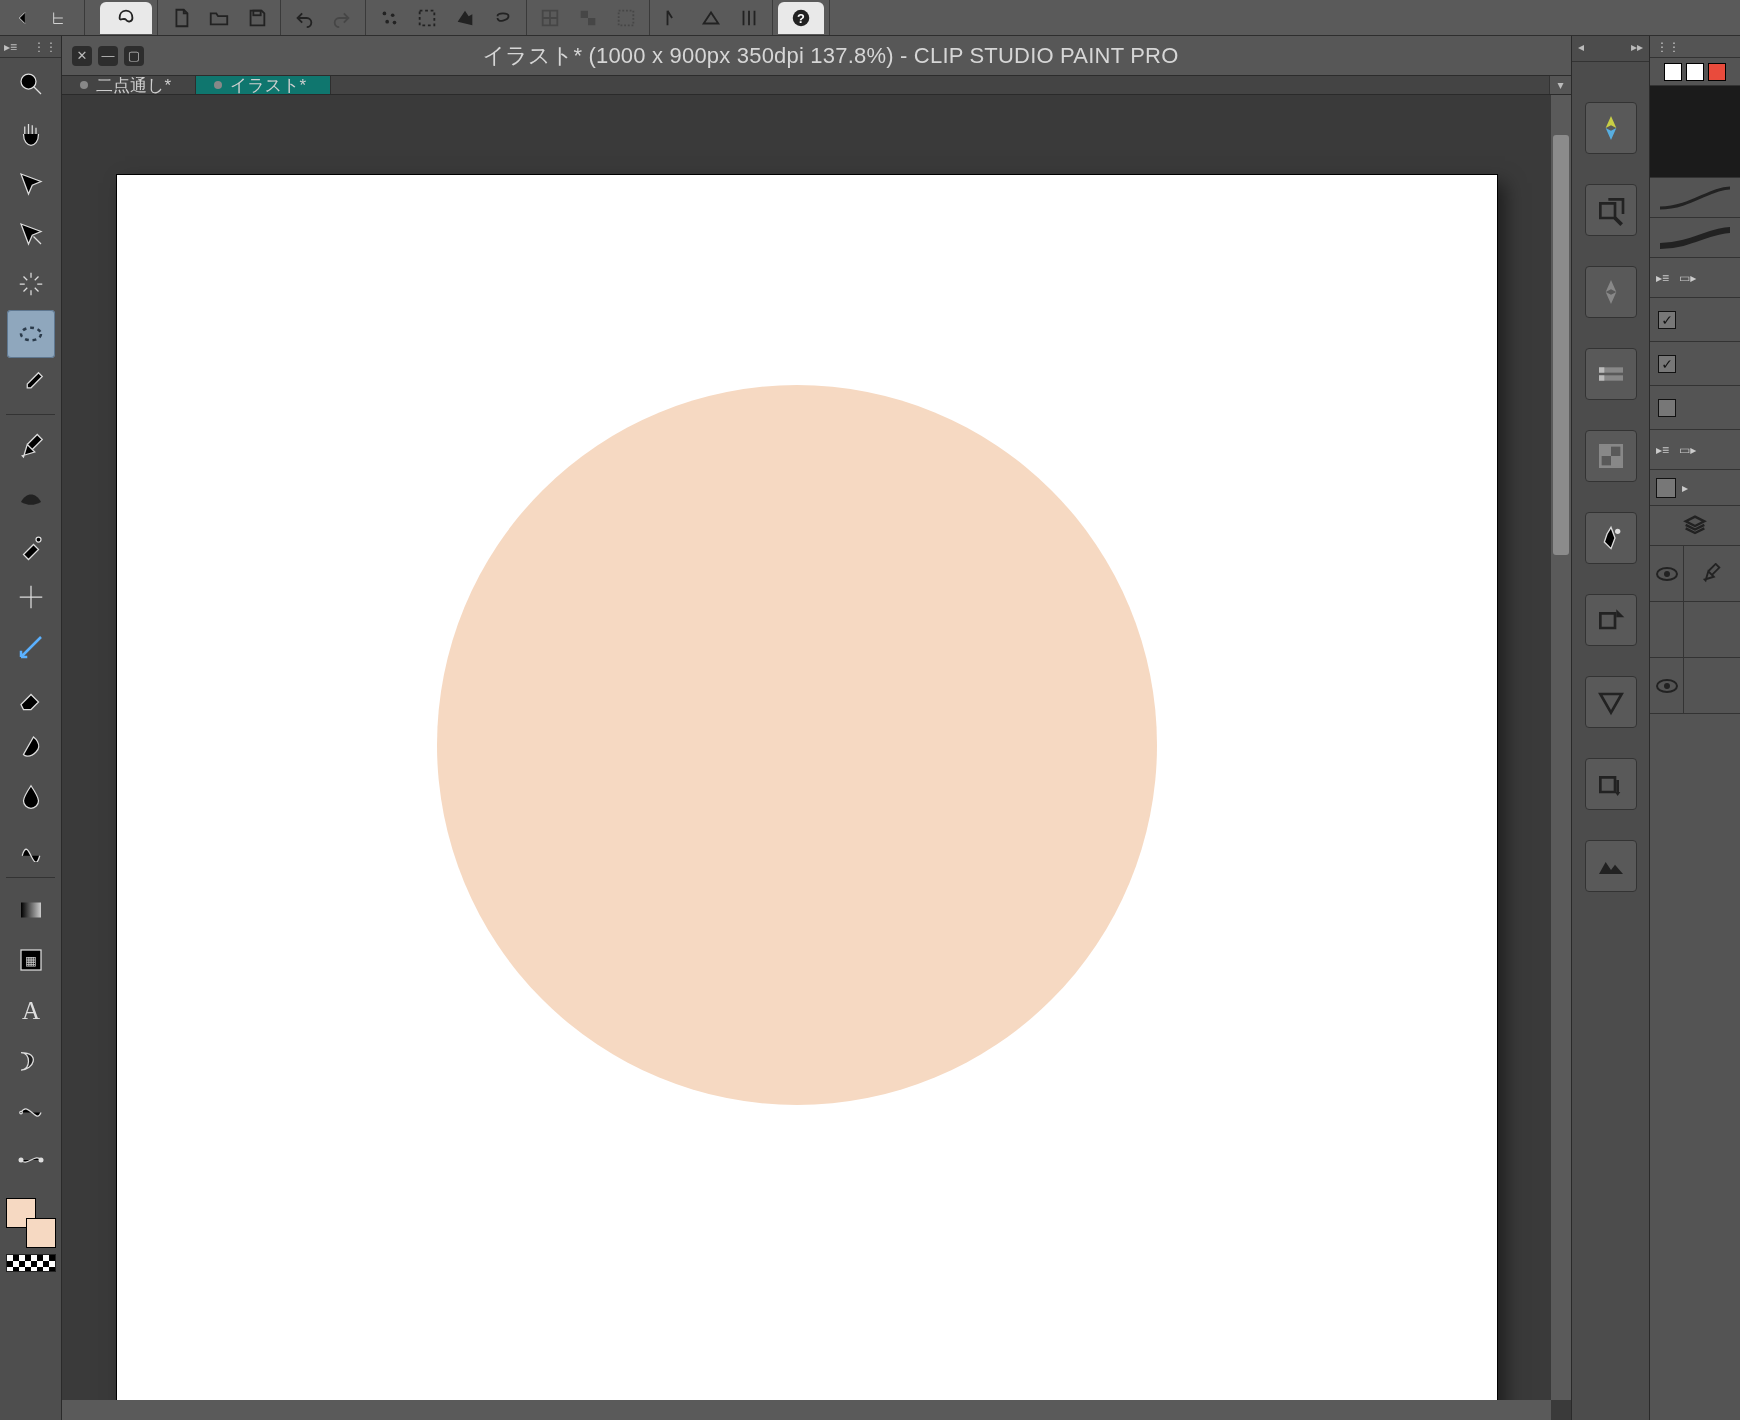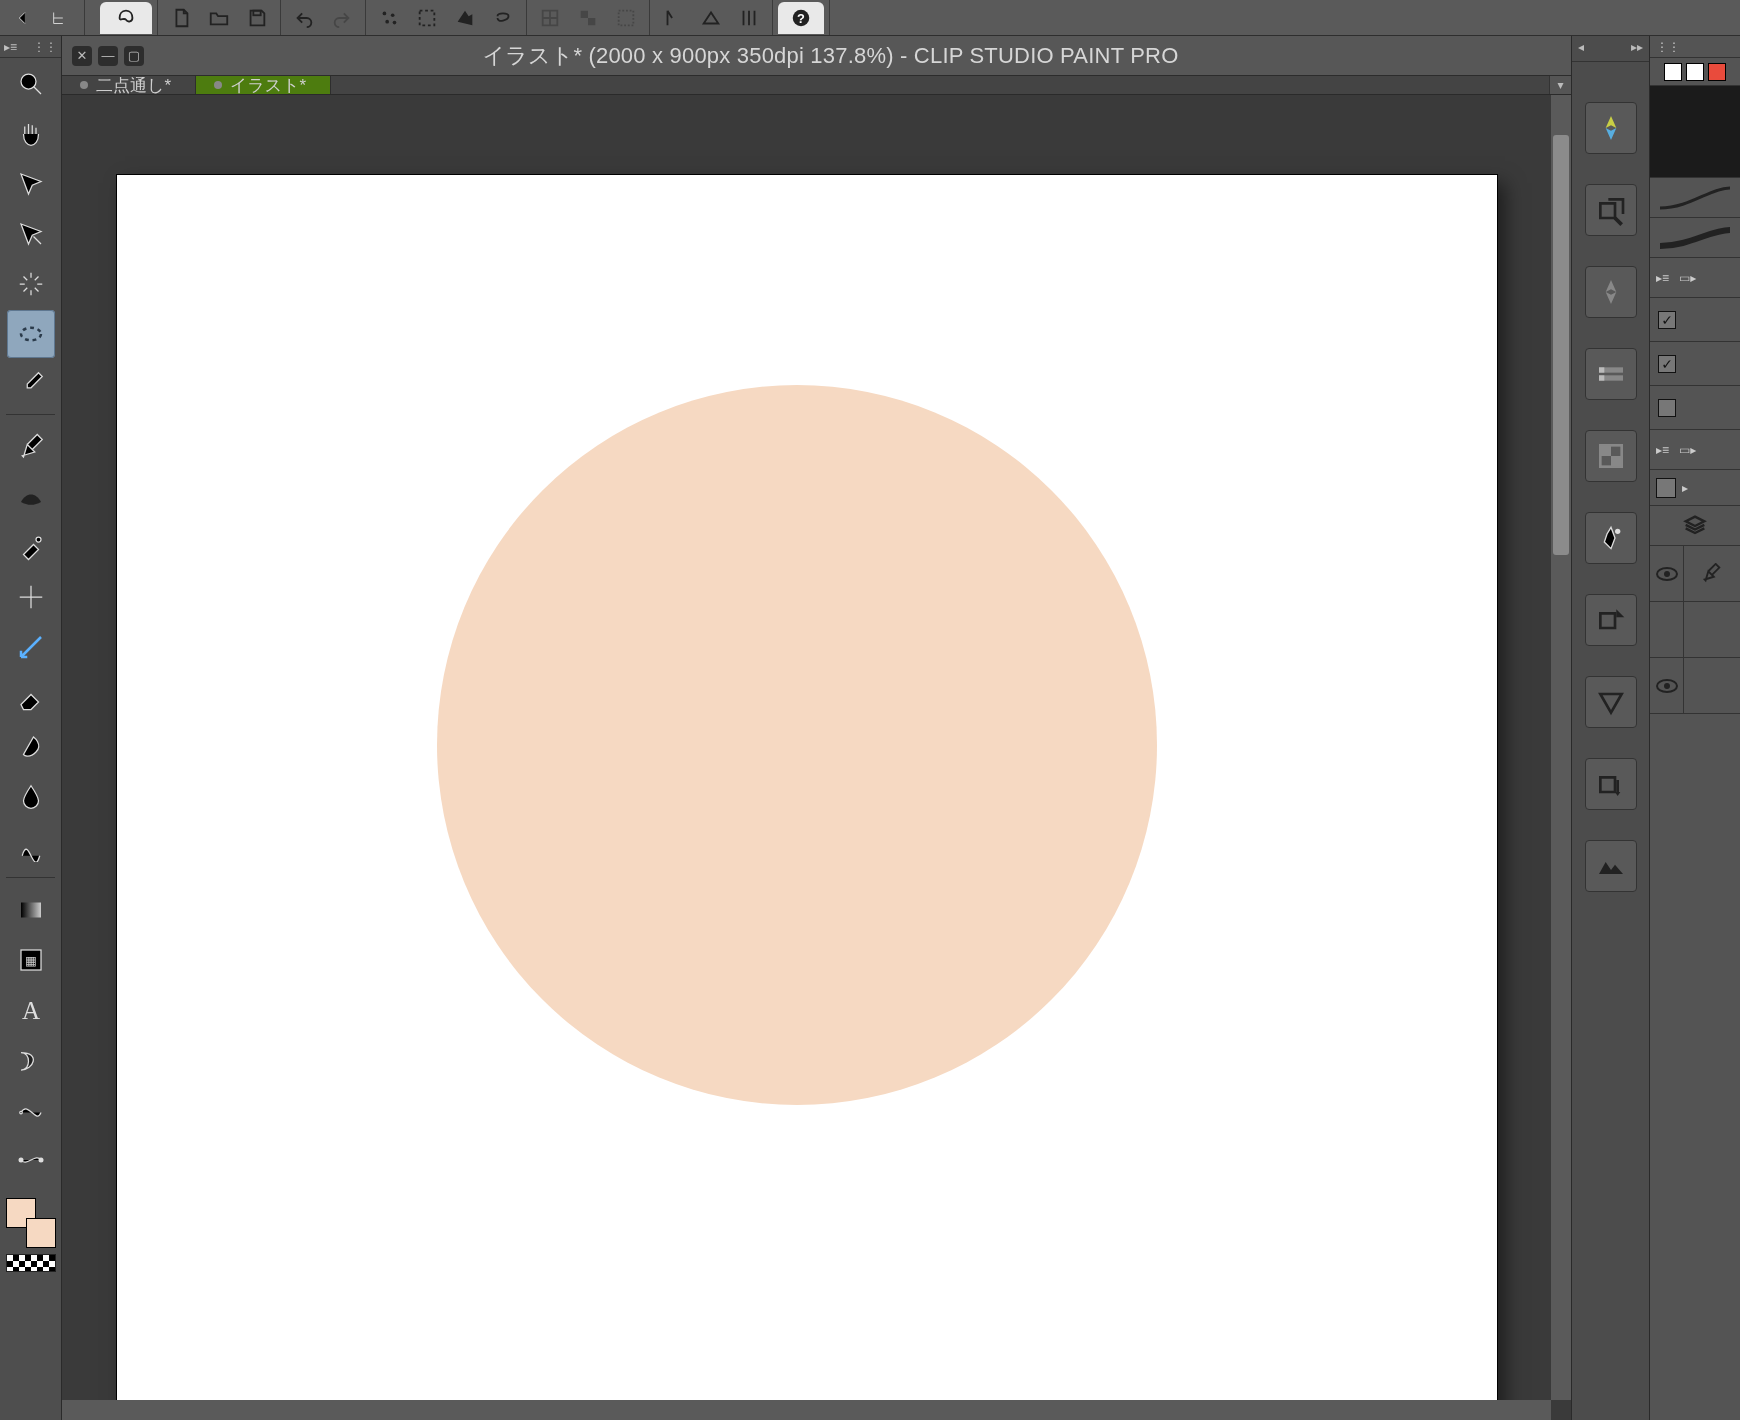--- a/index.html
+++ b/index.html
@@ -142,21 +142,21 @@
   }
   .doc-tabs .tab {
     padding: 0 24px 0 18px;
     display:flex; align-items:center;
     font-size: 17px;
     color: #cfcfcf;
     border-right: 1px solid #2e2e2e;
     position:relative;
   }
   .doc-tabs .tab .dot { width:8px;height:8px;border-radius:50%;background:#888;margin-right:8px;}
-  .doc-tabs .tab.active { background:#4d7c0f; }
+  .doc-tabs .tab.active { background:#0f766e; }
   .doc-tabs .spacer { flex:1; }
   .doc-tabs .menu { width:22px;background:#555;border-left:1px solid #333;display:flex;align-items:center;justify-content:center;font-size:12px;color:#bbb;}
 
   .canvas-wrap {
     flex:1;
     position: relative;
     background: #3a3a3a;
     overflow: hidden;
   }
   .scroll-v {
@@ -539,21 +539,21 @@
     </div>
     <div class="checker"></div>
   </div>
 
   <div class="doc-area">
 
     <div class="doc-titlebar">
       <div class="winbtn">✕</div>
       <div class="winbtn">—</div>
       <div class="winbtn">▢</div>
-      <div class="title">イラスト* (2000 x 900px 350dpi 137.8%)  - CLIP STUDIO PAINT PRO</div>
+      <div class="title">イラスト* (1000 x 900px 350dpi 137.8%)  - CLIP STUDIO PAINT PRO</div>
     </div>
 
     <div class="doc-tabs">
       <div class="tab">
         <span class="dot"></span>
         <span>二点通し*</span>
       </div>
       <div class="tab active">
         <span class="dot"></span>
         <span>イラスト*</span>

